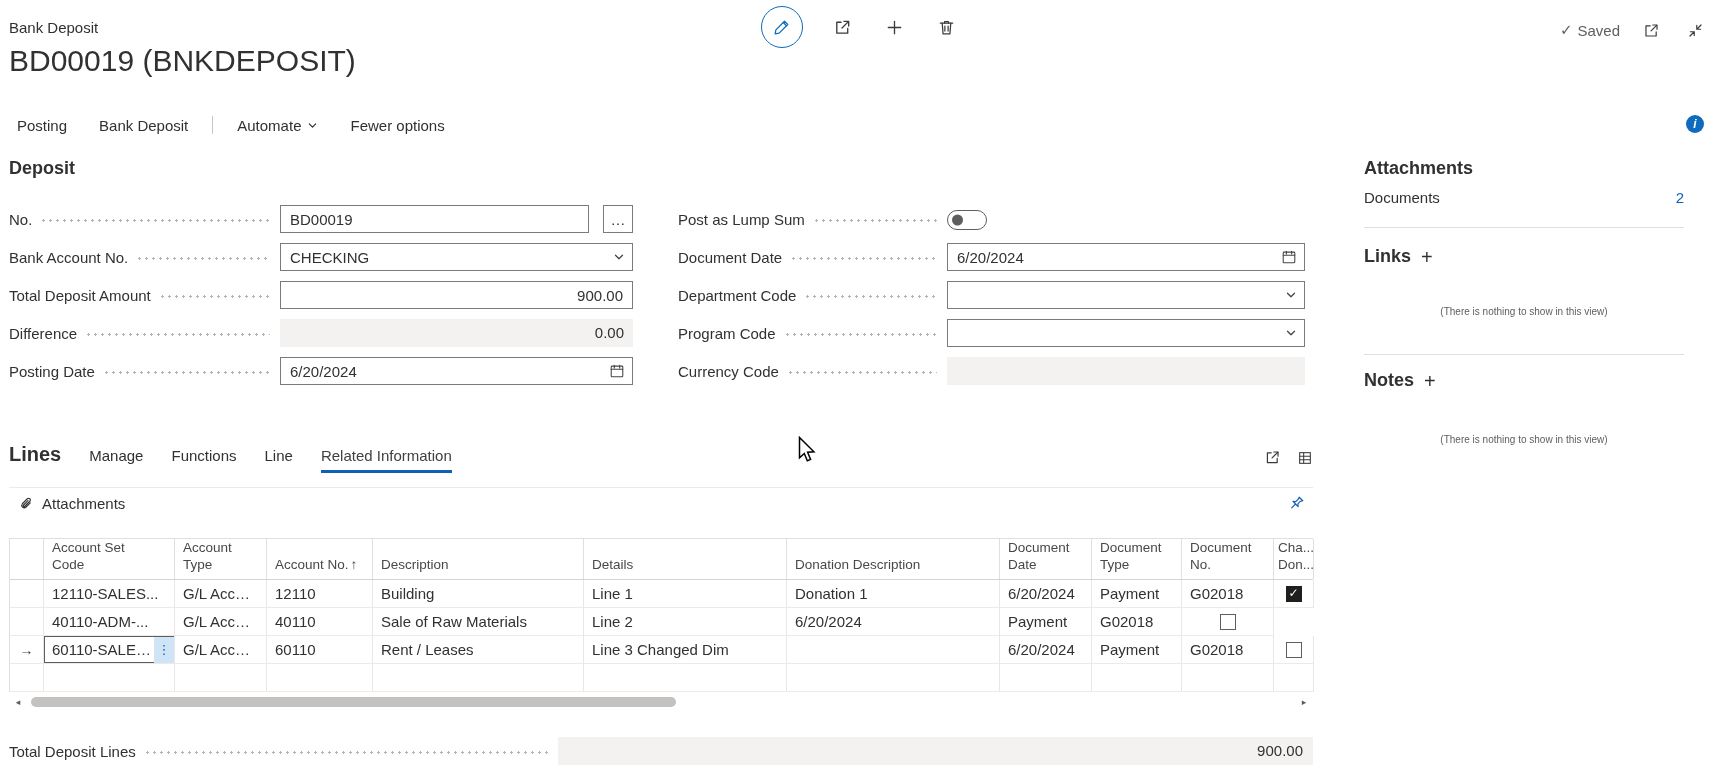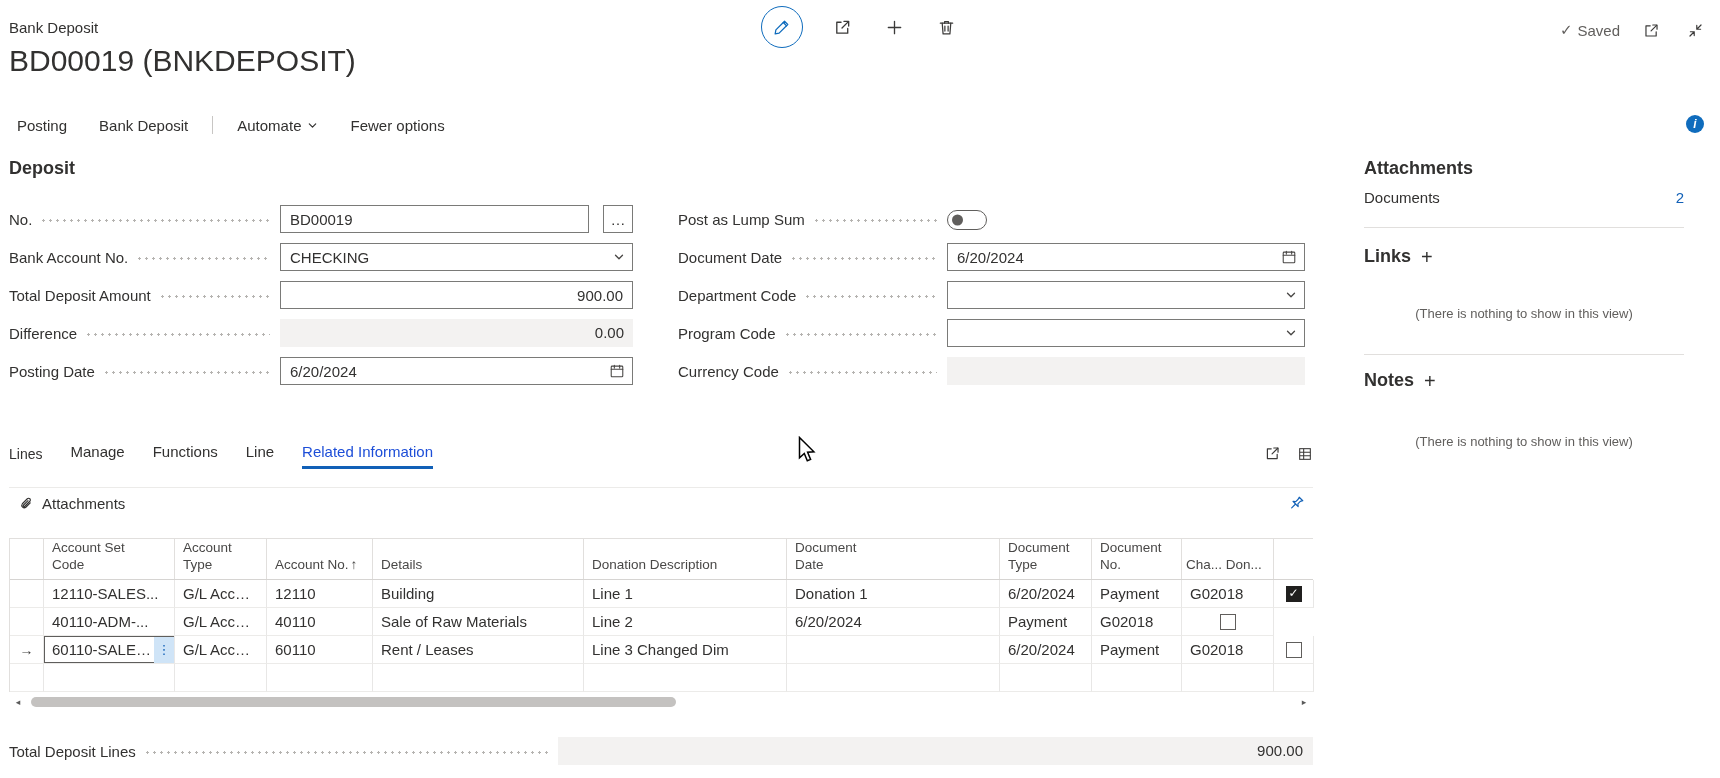--- a/index.html
+++ b/index.html
@@ -50,36 +50,36 @@
   .toggle{width:40px;height:20px;border:1px solid #605e5c;border-radius:11px;background:#fff;position:relative;cursor:pointer;margin-top:1px}
   .toggle .knob{position:absolute;left:4px;top:50%;transform:translateY(-50%);width:11px;height:11px;border-radius:50%;background:#605e5c}
 
   
   .factbox{position:absolute;left:1364px;top:158px;width:320px;height:580px}
   .fb-h{position:absolute;left:0;font-size:18px;font-weight:600;display:flex;align-items:center;gap:10px}
   .fb-plus{font-size:20px;font-weight:400;color:#323130;line-height:1;cursor:pointer}
   .fb-row{position:absolute;left:0;width:100%;display:flex;font-size:15px;cursor:pointer}
   .fb-count{margin-left:auto;color:#1160b7}
   .fb-divider{position:absolute;left:0;width:100%;border-bottom:1px solid #e1dfdd}
-  .fb-empty{position:absolute;left:0;width:100%;text-align:center;font-size:13px;color:#605e5c}
+  .fb-empty{position:absolute;left:0;width:100%;text-align:center;font-size:10px;color:#605e5c}
   .fb-h.attachments{top:0}
   .fb-row.documents{top:31px}
   .fb-divider.d1{top:69px}
   .fb-h.links{top:88px}
   .fb-empty.linksempty{top:148px}
   .fb-divider.d2{top:196px}
   .fb-h.notes{top:212px}
   .fb-empty.notesempty{top:276px}
 
   
   .lines-part{position:absolute;left:9px;top:443px;width:1304px;--cols:34px 131px 92px 106px 211px 203px 213px 92px 90px 92px 40px}
   .lines-tabs{position:absolute;left:0;top:0;width:100%;display:flex;align-items:flex-end;gap:28px}
-  .lines-cap{font-size:14px;font-weight:400;padding-bottom:7px}
+  .lines-cap{font-size:20px;font-weight:700;padding-bottom:7px}
   .tab{font-size:15px;padding-bottom:9px;cursor:pointer}
-  .tab.active{color:#1d4ed8;box-shadow:inset 0 -3px 0 0 #1160b7}
+  .tab.active{color:#404040;box-shadow:inset 0 -3px 0 0 #1160b7}
   .lt-icons{margin-left:auto;display:flex;gap:16px;padding-bottom:7px;color:#3b3a39}
   .lines-toolbar{position:absolute;left:0;top:44px;width:100%;height:31px;border-top:1px solid #ecebe9;display:flex;align-items:center}
   .attach-btn{display:flex;align-items:center;gap:8px;font-size:15px;color:#323130;margin-left:10px}
   .pin-btn{margin-left:auto;margin-right:8px;color:#1160b7}
   .grid{position:absolute;left:0;top:95px;width:100%;border-top:1px solid #e1dfdd;border-left:1px solid #e1dfdd}
   .ghead{display:grid;grid-template-columns:var(--cols);height:41px;border-bottom:1px solid #d6d4d2}
   .gh{display:flex;align-items:flex-end;padding:0 8px 5px;border-right:1px solid #e1dfdd;font-size:13.5px;color:#494847;line-height:1.25;cursor:pointer}
   .gh .w{display:inline-block}
   .gh.c-asc .w{max-width:80px}
   .gh.c-at .w{max-width:58px}
@@ -388,20 +388,23 @@
             <span class="w">Account Set Code</span>
           </div>
         <div class="gh c-at">
             <span class="w">Account Type</span>
           </div>
         <div class="gh">
             <span class="w">Account No.</span>
             <span class="sortmark">↑</span>
           </div>
         <div class="gh">
+            <span class="w">Description</span>
+          </div>
+        <div class="gh">
             <span class="w">Details</span>
           </div>
         <div class="gh">
             <span class="w">Donation Description</span>
           </div>
         <div class="gh c-dd">
             <span class="w">Document Date</span>
           </div>
         <div class="gh c-dt">
             <span class="w">Document Type</span>

